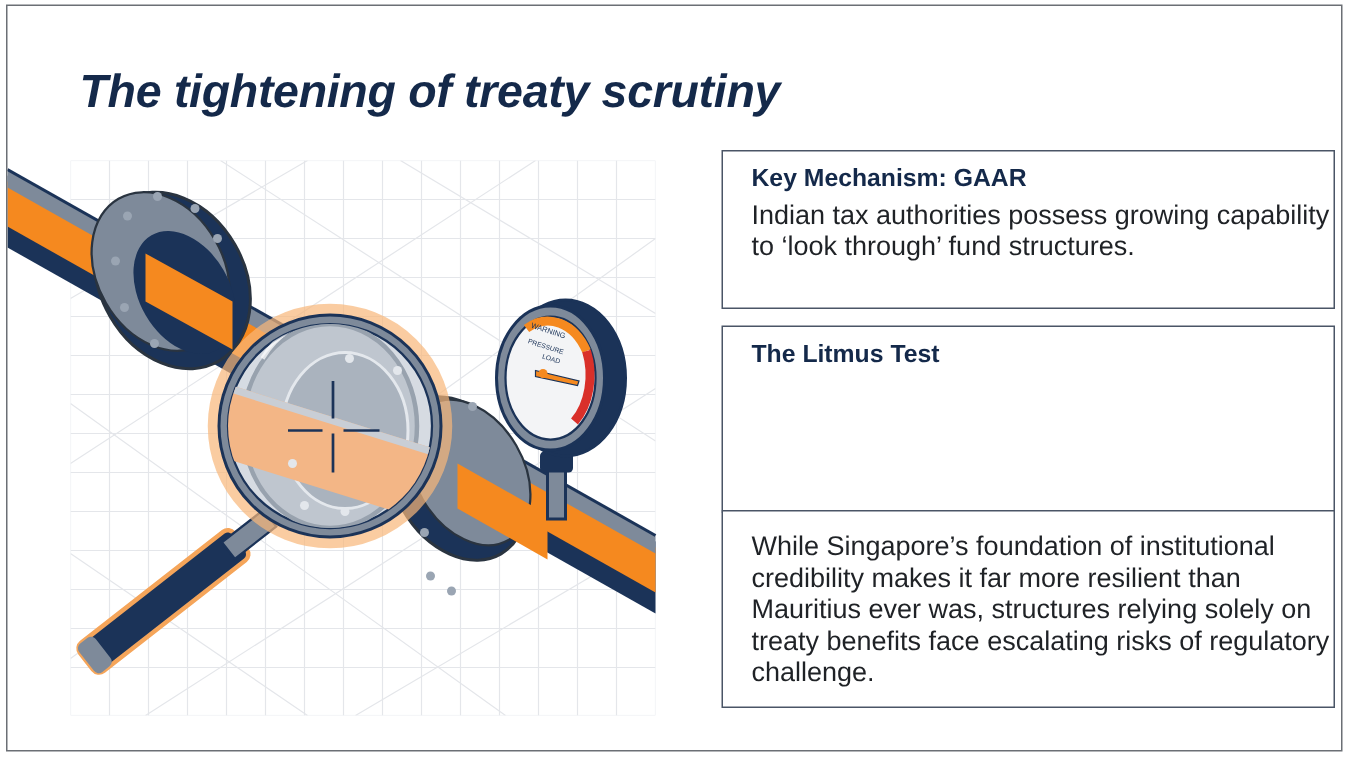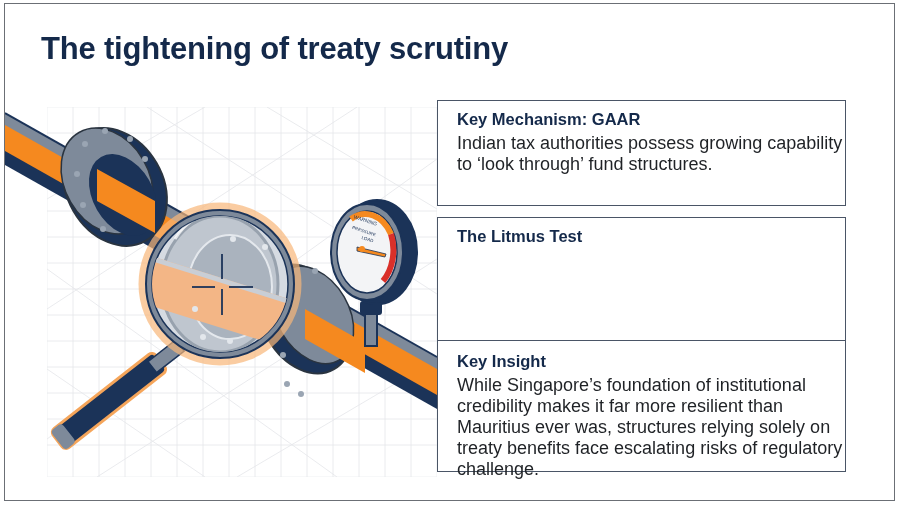--- a/index.html
+++ b/index.html
@@ -1,23 +1,23 @@
 <!DOCTYPE html>
 <html><head>
 <meta charset="utf-8">
 <style>
   html, body { margin: 0; padding: 0; }
   body { width: 900px; height: 506px; background: #ffffff; position: relative; overflow: hidden;
          font-family: "Liberation Sans", "DejaVu Sans", sans-serif; }
   .slide { position: absolute; left: 4px; top: 3px; width: 891px; height: 498px;
            border: 1.5px solid #6b6f75; background: #ffffff; box-sizing: border-box; }
-  .title { position: absolute; left: 36px; top: 27px; margin: 0; font-size: 31px; font-weight: 700;
-           color: #14294a; letter-spacing: -0.2px; white-space: nowrap; }
+  .title { position: absolute; left: 36px; top: 27px; margin: 12px; font-size: 31px; font-weight: 700;
+           color: #14294a; letter-spacing: -0.2px; white-space: nowrap; font-style: italic; }
   .illus { position: absolute; left: 0; top: 85px; width: 440px; height: 405px; }
-  .card { position: absolute; left: 432px; width: 409px; border: 1.5px solid #4a5566;
+  .card { position: absolute; left: 476px; width: 409px; border: 1.5px solid #4a5566;
           background: #ffffff; box-sizing: border-box; padding: 8px 0 0 19px; }
   .card h3 { margin: 0; font-size: 16.5px; font-weight: 700; color: #14294a; line-height: 21px; }
   .card p { margin: 3px 0 0 0; font-size: 18px; color: #1f2226; line-height: 21px; }
   #card1 { top: 96px; height: 106px; }
   #card2 { top: 213px; height: 125px; }
   #card3 { top: 336px; height: 132px; }
   #card3 { padding-top: 10px; }
 </style>
 </head>
 <body>
@@ -164,16 +164,15 @@
       <span>Key Mechanism: GAAR</span><br>
     </h3>
     <p>Indian tax authorities possess growing capability to ‘look through’ fund structures.</p>
   </div>
 
   <div class="card" id="card2">
     <h3>The Litmus Test</h3>
   </div>
 
   <div class="card" id="card3">
-    <h3>Key Insight</h3>
     <p>While Singapore’s foundation of institutional credibility makes it far more resilient than Mauritius ever was, structures relying solely on treaty benefits face escalating risks of regulatory challenge.</p>
   </div>
 </div>
 
 </body></html>

